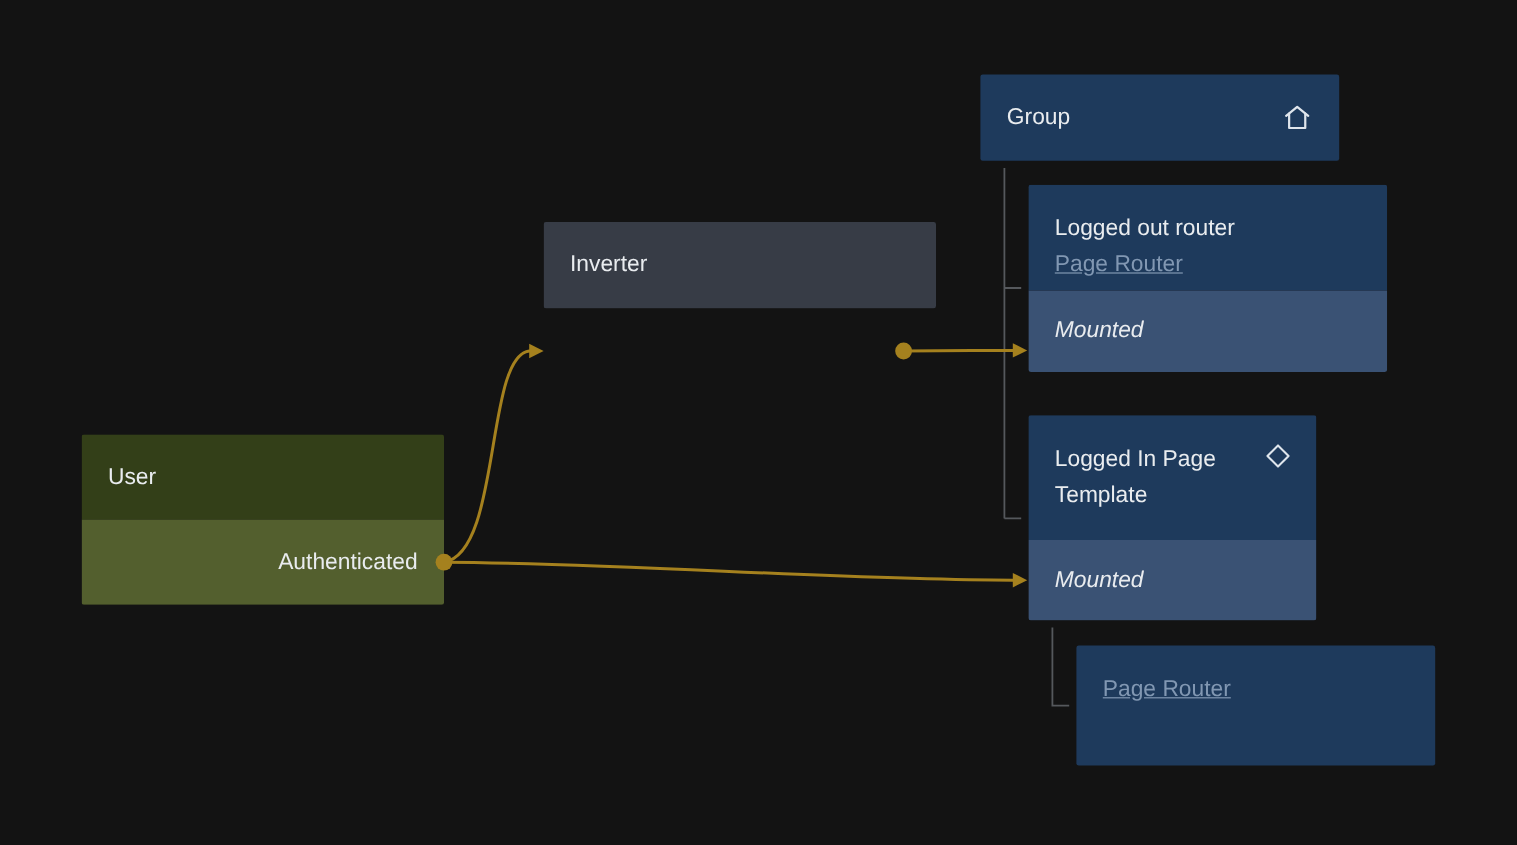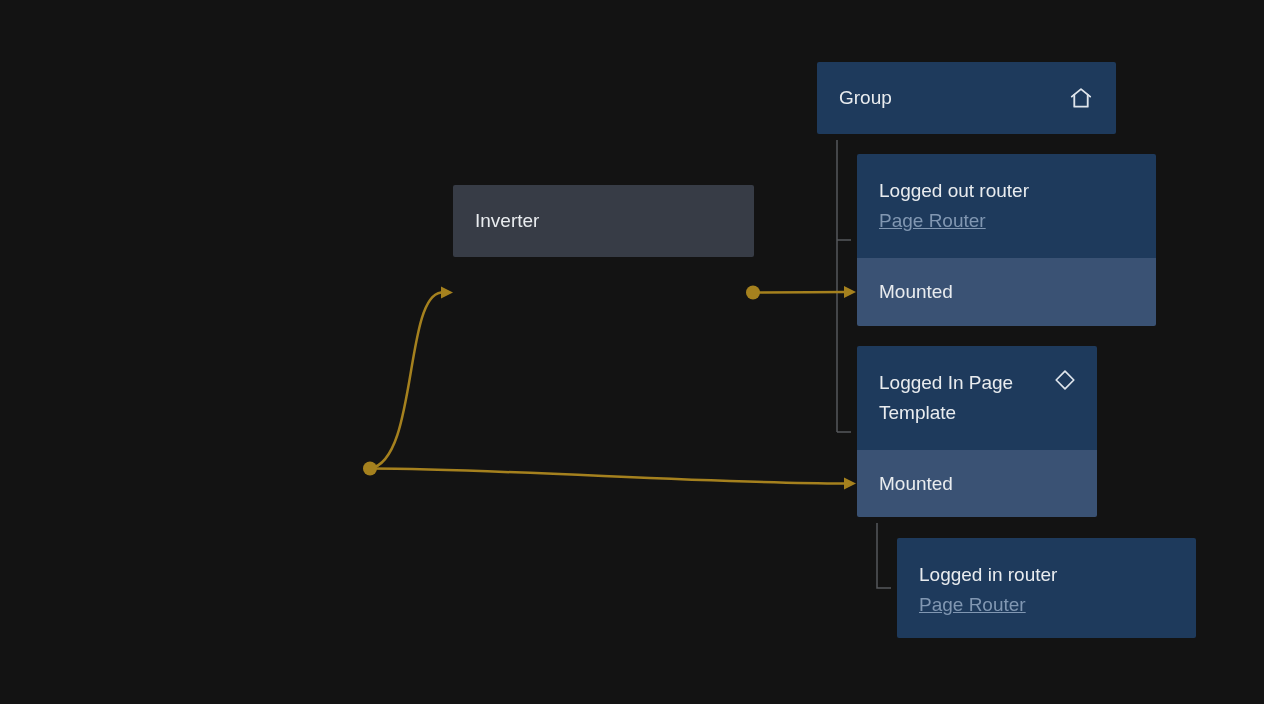--- a/index.html
+++ b/index.html
@@ -22,59 +22,67 @@
   .bar { display: flex; align-items: center; padding: 4px 22px; }
   .right { justify-content: flex-end; }
   .between { justify-content: space-between; }
 
   .user-header    { background: var(--user-header, #333f18); height: 71px; }
   .user-row       { background: var(--user-row, #535f2e); height: 71px; }
   .inverter-header{ background: var(--inverter-header, #373c46); height: 72px; }
   .inverter-row   { background: var(--inverter-row, #4c515c); height: 71px; }
 
   .blue    { background: var(--blue-header, #1e3a5c); }
-  .bluerow { background: var(--blue-row, #3a5274); }
+  .bluerow { background: var(--blue-row, #3a5274); font-style: italic; }
 
   .titleblock { padding: 22px 22px 0; line-height: 30px; position: relative; }
   .title    { color: var(--title-text, #e9ecef); }
   .subtitle { color: var(--subtitle-text, #8197b2); text-decoration: underline; }
   .wrap-160 { max-width: 168px; }
 
   .icon svg { display: block; }
   .icon.corner { position: absolute; top: 22px; right: 20px; }
 
   .overlay { position: absolute; left: 0; top: 0; pointer-events: none; }
   .wire { stroke: var(--wire, #a5811e); stroke-width: 2.5; fill: none; stroke-linecap: round; }
   .arrow, .port-dot { fill: var(--wire, #a5811e); stroke: none; }
   .tree { stroke: var(--tree-connector, #55585c); stroke-width: 1.5; fill: none; }
 </style>
 </head>
 <body>
 
 <div class="canvas">
 
+  <div class="node" style="left:68px; top:362px; width:302px;">
+    <div class="bar user-header">
+      <span class="title">User</span>
+    </div>
+    <div class="bar user-row right">
+      <span>Authenticated</span>
+    </div>
+  </div>
 
-  <div class="node" style="left:453px; top:185px; width:301px;">
+  <div class="node" style="left:453px; top:185px; width:327px;">
     <div class="bar inverter-header">
       <span class="title">Inverter</span>
     </div>
   </div>
 
   <div class="node blue bar between" style="left:817px; top:62px; width:299px; height:72px;">
     <span class="title">Group</span>
     <span class="icon">
       <svg width="26" height="26" viewBox="0 0 24 24" fill="none" stroke="#dfe5ec" stroke-width="1.7" stroke-linecap="round" stroke-linejoin="round">
         <path d="M3.5 10.7 L12 3.8 L20.5 10.7"></path>
         <path d="M5.8 9 V20 H18.2 V9"></path>
       </svg>
     </span>
   </div>
 
   <div class="node" style="left:857px; top:154px; width:299px;">
-    <div class="titleblock blue" style="height:104px;">
+    <div class="titleblock blue" style="height:88px;">
       <div class="title">Logged out router</div>
       <div class="subtitle">Page Router</div>
     </div>
     <div class="bar bluerow" style="height:68px;">
       <span>Mounted</span>
     </div>
   </div>
 
   <div class="node" style="left:857px; top:346px; width:240px;">
     <div class="titleblock blue" style="height:104px;">
@@ -84,21 +92,20 @@
           <path d="M12 3.2 L20.8 12 L12 20.8 L3.2 12 Z"></path>
         </svg>
       </span>
     </div>
     <div class="bar bluerow" style="height:67px;">
       <span>Mounted</span>
     </div>
   </div>
 
   <div class="node titleblock blue" style="left:897px; top:538px; width:299px; height:100px;">
-    <div class="title">Logged in router</div>
     <div class="subtitle">Page Router</div>
   </div>
 
   <svg class="overlay" width="1264" height="704" viewBox="0 0 1264 704">
 
     <path class="tree" d="M837 140 V432 M837 240 H851 M837 432 H851"></path>
     <path class="tree" d="M877 523 V588 H891"></path>
 
     <g>
       <path class="wire" d="M370 468.5 C418 461, 404 297, 441 292.5"></path>

